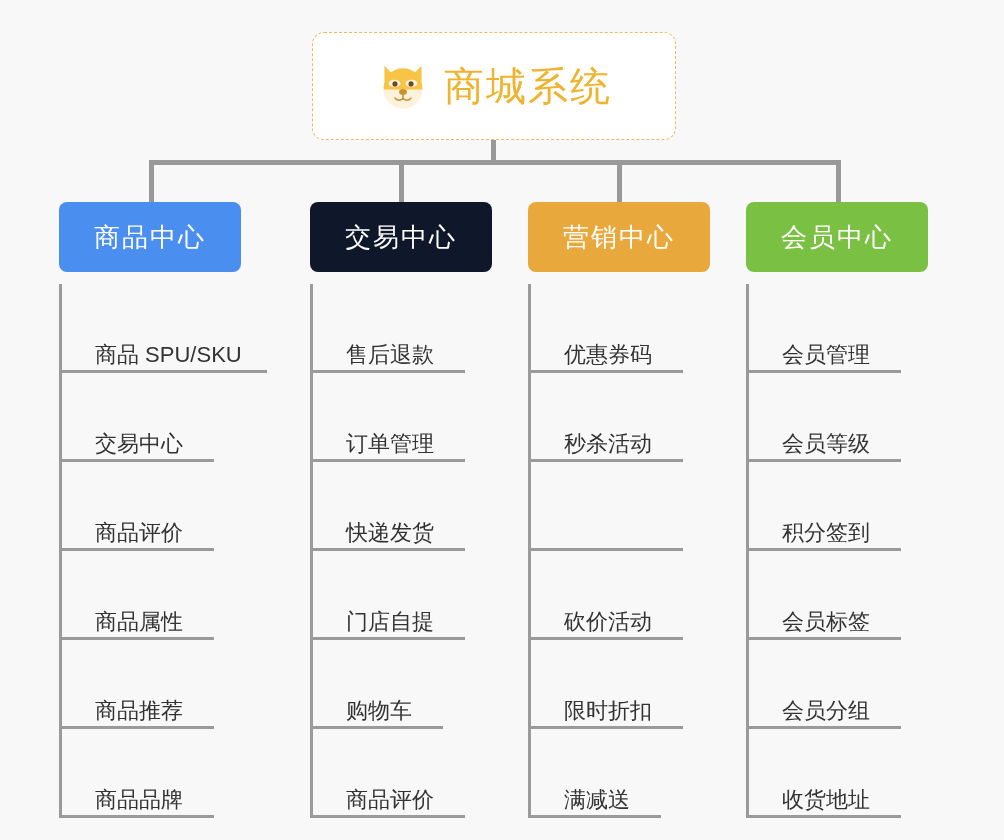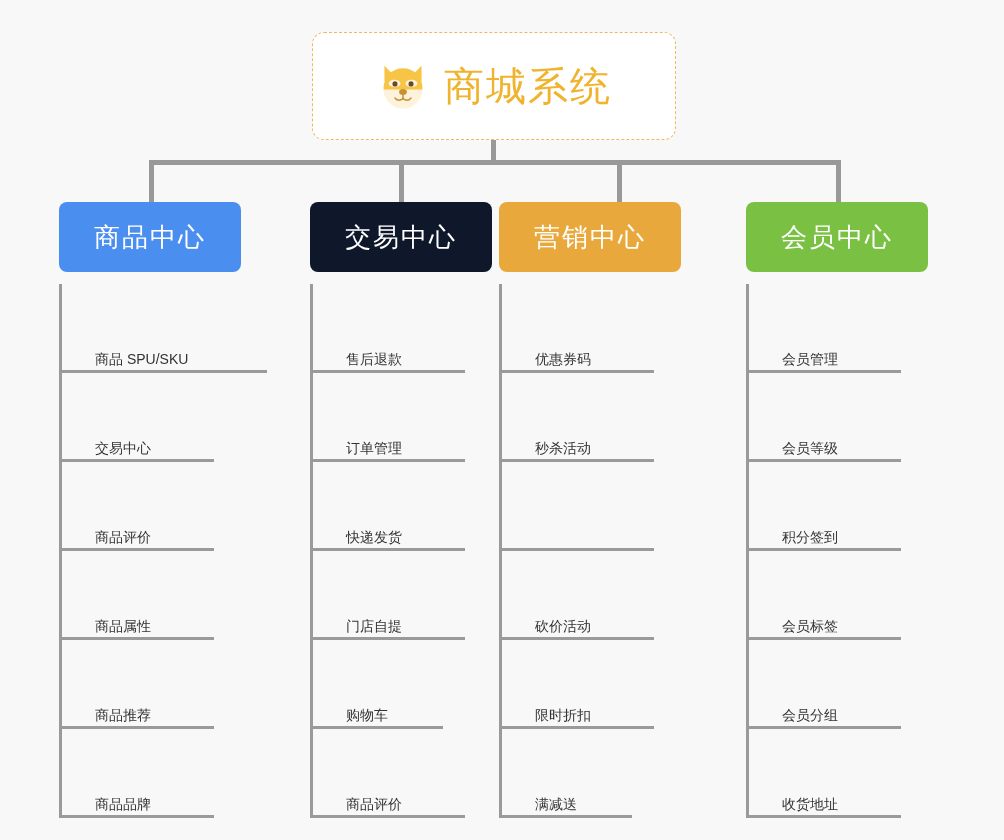--- a/index.html
+++ b/index.html
@@ -87,21 +87,21 @@
     background: #9a9a9a;
   }
   .leaf {
     position: relative;
     height: 89px;
     box-sizing: border-box;
     display: flex;
     align-items: flex-end;
   }
   .leaf-text {
-    font-size: 14px;
+    font-size: 22px;
     color: #333333;
     white-space: nowrap;
     padding: 0 0 6px 36px;
     line-height: 1.1;
   }
   .leaf-rule {
     position: absolute;
     left: 0;
     bottom: 0;
     height: 3px;
@@ -197,21 +197,21 @@
         <span class="leaf-text">购物车</span>
         <span class="leaf-rule" style="width:133px;"></span>
       </div>
       <div class="leaf">
         <span class="leaf-text">商品评价</span>
         <span class="leaf-rule" style="width:155px;"></span>
       </div>
     </div>
   </div>
 
-  <div class="column" style="left:499px; width:182px;">
+  <div class="column" style="left:528px; width:182px;">
     <div class="cat-header" style="width:182px; background:#e8a83c;">
       <span>营销中心</span>
     </div>
     <div class="branch">
       <div class="trunk"></div>
       <div class="leaf">
         <span class="leaf-text">优惠券码</span>
         <span class="leaf-rule" style="width:155px;"></span>
       </div>
       <div class="leaf">

